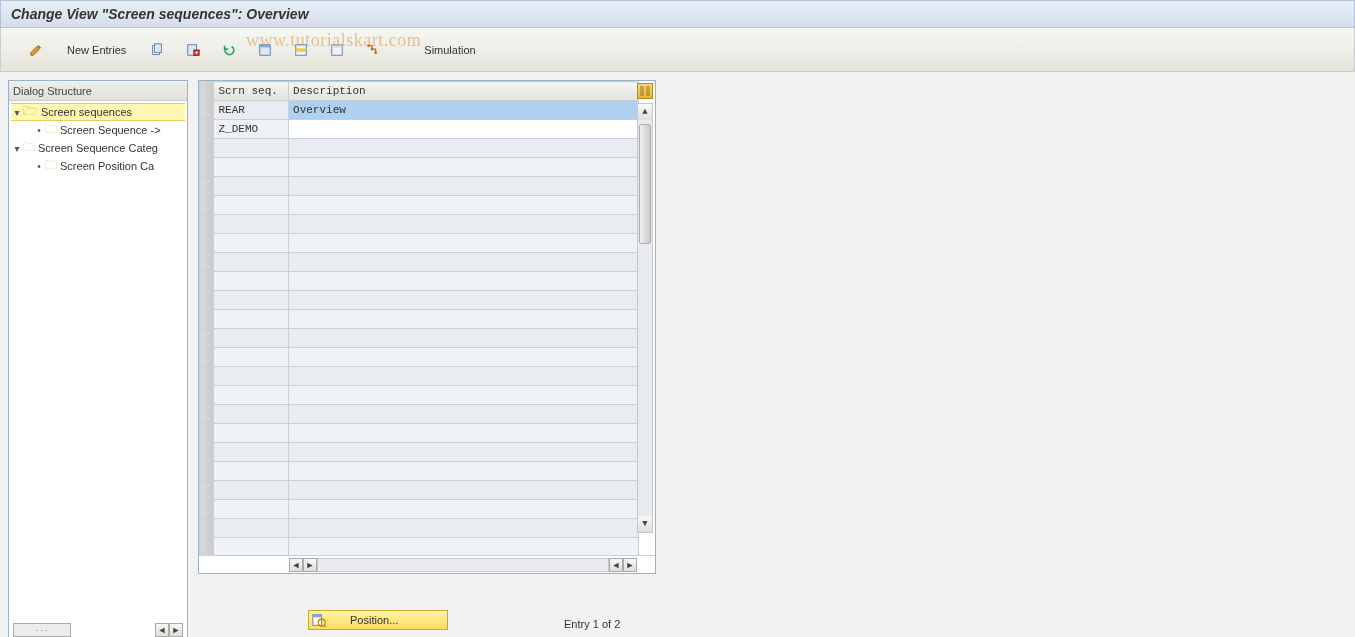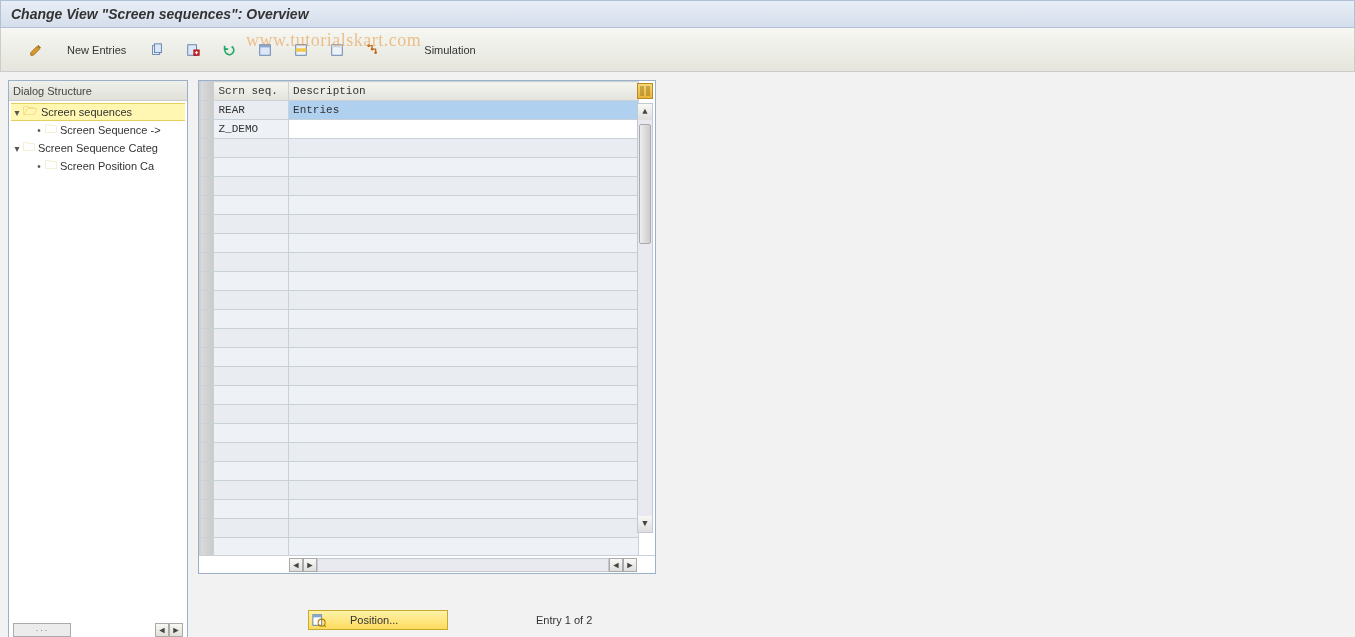--- a/index.html
+++ b/index.html
@@ -226,21 +226,21 @@
     }
     .hscroll-track {
       flex:1; height:14px;
       background:#e8eaef; border:1px solid #c3c9d2;
     }
 
     
     .footer-row {
       position: absolute;
       left: 300px; top: 544px;
-      display:flex; align-items:center; gap: 88px;
+      display:flex; align-items:flex-end; gap: 116px;
     }
     .position-btn {
       display:flex; align-items:center;
       width: 140px; height: 20px;
       background: linear-gradient(to bottom,#fff2a8,#fddc5e);
       border: 1px solid #c7a92e;
       padding-left: 3px;
       cursor:pointer;
       font-size: 11px; color:#333;
       justify-content: flex-start;
@@ -384,21 +384,21 @@
           <tr>
             <th class="row-selector"></th>
             <th>Scrn seq.</th>
             <th>Description</th>
           </tr>
         </thead>
         <tbody id="tbody">
           <tr>
             <td class="row-selector"></td>
             <td>REAR</td>
-            <td class="cell-highlight">Entries</td>
+            <td class="cell-highlight">Overview</td>
           </tr>
           <tr>
             <td class="row-selector"></td>
             <td>Z_DEMO</td>
             <td class="cell-editable"></td>
           </tr>
 
         <tr>
               <td class="row-selector"></td>
               <td></td>

